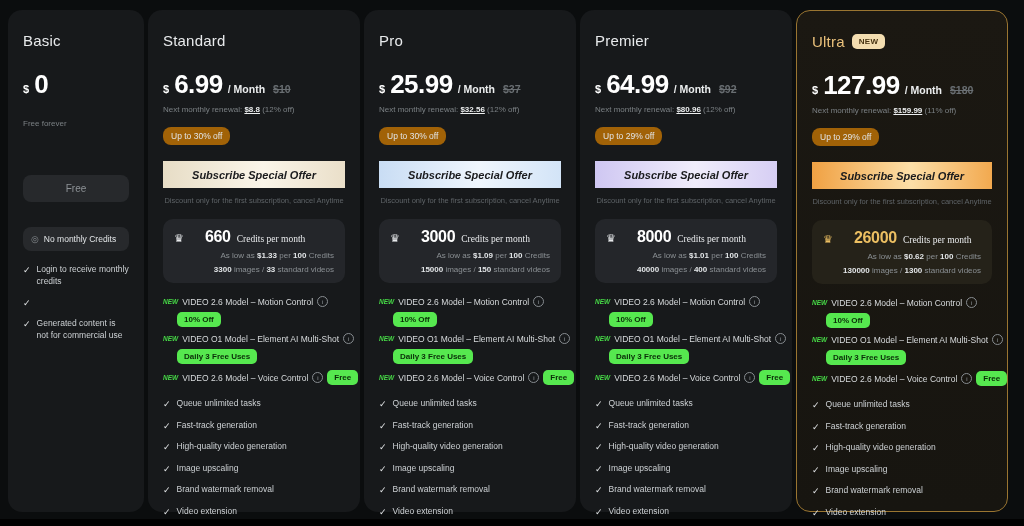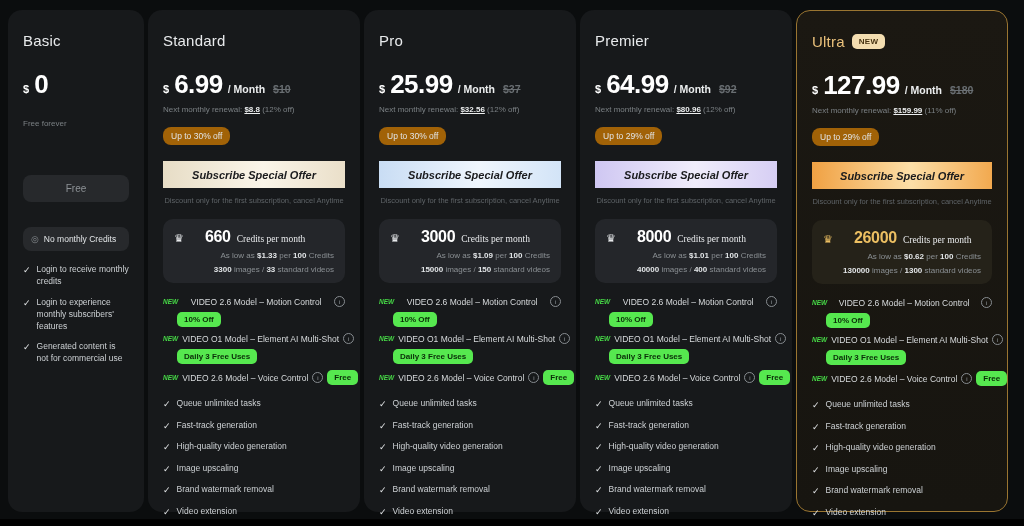--- a/index.html
+++ b/index.html
@@ -45,21 +45,21 @@
   .credits-head{display:flex;align-items:baseline;gap:6px;color:#fff;}
   .crown{font-size:11px;color:#e8eaec;}
   .theme-ultra .crown{color:#ecbf62;}
   .credits-amt{font-size:16px;font-weight:bold;letter-spacing:-.3px;margin-left:15px;}
   .theme-ultra .credits-amt{color:#ecbf62;}
   .credits-unit{font-size:9.5px;color:#e8eaec;font-family:Liberation Serif, serif;}
   .credits-line{font-size:8px;color:#8b9094;margin-top:5px;padding-left:17px;white-space:nowrap;text-align:right;}
   .credits-line .w{color:#e2e5e7;font-weight:bold;}
   .models{margin-top:13px;display:flex;flex-direction:column;gap:6px;}
   .model-row{display:flex;flex-direction:column;}
-  .model-line{display:flex;align-items:center;gap:4px;font-size:8.5px;color:#d7dadc;white-space:nowrap;justify-content:space-between;}
+  .model-line{display:flex;align-items:center;gap:4px;font-size:8.5px;color:#d7dadc;white-space:nowrap;}
   .new-tag{color:#46d846;font-size:6.5px;font-style:italic;font-weight:bold;flex:none;}
   .info-icon{width:9px;height:9px;border:1px solid #878c90;border-radius:50%;color:#9aa0a4;
     font-size:6px;display:inline-flex;align-items:center;justify-content:center;flex:none;cursor:pointer;}
   .gbadge{background:#56e84f;color:#0a2d08;font-size:8px;font-weight:bold;
     padding:3px 7px;border-radius:5px;align-self:flex-start;margin:5px 0 0 14px;}
   .gbadge.inline{margin:0 0 0 auto;align-self:center;}
   .checks{list-style:none;margin:13px 0 0;padding:0;display:flex;flex-direction:column;gap:9px;}
   .checks li{display:flex;gap:6px;font-size:8.5px;color:#cdd1d4;line-height:1.4;align-items:flex-start;}
   .ck{color:#e2e5e7;font-size:9px;flex:none;}
   
@@ -89,21 +89,20 @@
       <span class="pill-icon">◎</span>
       <span>No monthly Credits</span>
     </div>
     <ul class="checks">
         <li>
           <span class="ck">✓</span>
           <span>Login to receive monthly credits</span>
         </li>
         <li>
           <span class="ck">✓</span>
-          <span>Login to experience monthly subscribers' features</span>
         </li>
         <li>
           <span class="ck">✓</span>
           <span>Generated content is not for commercial use</span>
         </li>
       </ul>
   </section>
 
   <section class="card paid theme-standard">
     <div class="title-row">

